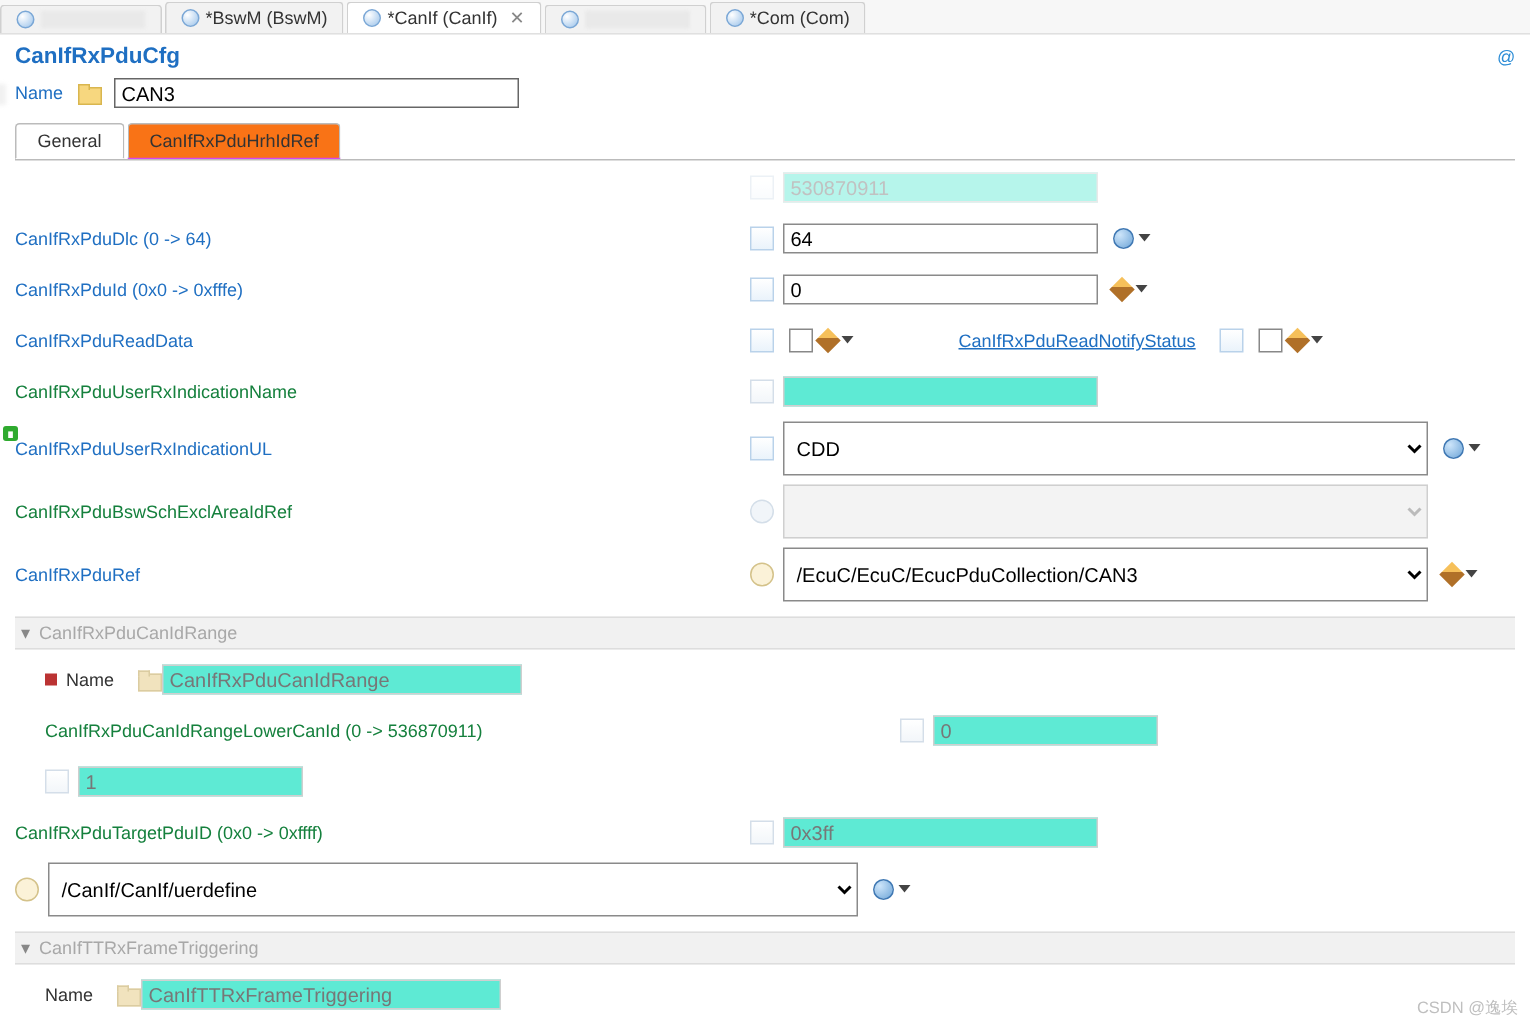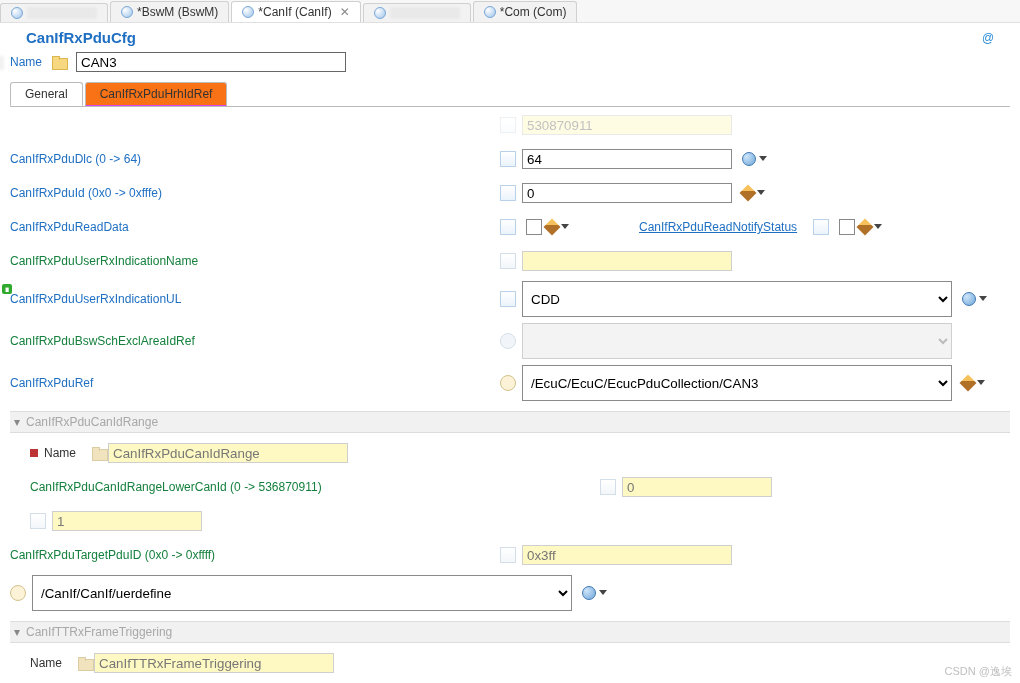--- a/index.html
+++ b/index.html
@@ -2,21 +2,21 @@
 <html><head>
 <meta charset="utf-8">
 <style>
   html,body{margin:0;padding:0;font-family:"Segoe UI",Tahoma,sans-serif;font-size:12px;color:#333;background:#fff}
   .tabs{display:flex;border-bottom:1px solid #e0e0e0;height:22px;align-items:flex-end;background:#f7f7f7}
   .tab{display:flex;align-items:center;gap:4px;padding:3px 10px;margin-right:2px;border:1px solid #d0d0d0;border-bottom:none;background:#f2f2f2;border-radius:3px 3px 0 0}
   .tab.active{background:#fff}
   .tab .x{margin-left:4px;color:#888}
   .iball{width:10px;height:10px;border-radius:50%;border:1px solid #7aa7d6;display:inline-block;background:radial-gradient(circle at 30% 30%,#fff,#9cc3ea)}
   .blur{display:inline-block;width:70px;height:12px;background:#e9e9e9;filter:blur(1px);border-radius:2px;vertical-align:middle}
-  .title-area{display:flex;align-items:center;justify-content:space-between;padding:6px 26px}
+  .title-area{display:flex;align-items:center;justify-content:space-between;padding:6px 10px}
   .title{color:#1f6fc2;font-size:15px;font-weight:600}
   .atmark{color:#2b8cd6;font-style:italic}
   .name-row{display:flex;align-items:center;gap:8px;padding:0 10px 10px}
   .name-lbl{color:#1f6fc2}
   .folder-icon{width:14px;height:12px;position:relative;display:inline-block;margin:0 2px}
   .folder-icon:before{content:"";position:absolute;left:0;top:2px;width:14px;height:10px;background:#f7d77f;border:1px solid #d9b64f}
   .folder-icon:after{content:"";position:absolute;left:0;top:0;width:6px;height:3px;background:#f7d77f;border:1px solid #d9b64f;border-bottom:none}
   .name-input{border:1px solid #666;height:18px;width:260px;padding:0 4px}
   .blurcover{position:absolute;margin-left:-226px;margin-top:2px;width:220px;height:14px;background:rgba(240,240,240,.93);filter:blur(1.5px)}
   .sub-tabs{display:flex;border-bottom:1px solid #bbb;margin:0 10px}
@@ -26,21 +26,21 @@
   .row{display:flex;align-items:center;min-height:28px;margin-top:6px}
   .lab{flex:0 0 490px}
   .lab a{color:#1f6fc2;text-decoration:none}
   .lab .dim{color:#15803d}
   .lab .req{color:#2a2a94}
   .pre-ico{width:14px;height:14px;display:inline-flex;align-items:center;justify-content:center;margin-right:6px;vertical-align:middle}
   .pre-ico.notes{background:linear-gradient(#fff,#eaf3fb);border:1px solid #b9d2ea}
   .pre-ico.ref{border:1px solid #d4c28a;background:#fbf2d8;border-radius:50%}
   .pre-ico.ref2{border:1px solid #b9d2ea;background:#e7f1fb;border-radius:50%}
   .inp{height:18px;border:1px solid #8a8a8a;padding:0 4px;width:200px}
-  .inp.ro{background:#fef9c3;border-color:#cfcfcf;color:#777}
+  .inp.ro{background:#5eead4;border-color:#cfcfcf;color:#777}
   .sel{height:36px;border:1px solid #8a8a8a;padding:4px 4px;background:#fff}
   .sel.ro{background:#f3f3f3;border-color:#cfcfcf;color:#bbb}
   .wide{width:430px}
   .smallw{width:140px}
   .cbox{width:14px;height:14px;border:1px solid #888;display:inline-block;margin:0 4px}
   .pencil{display:inline-block;width:12px;height:12px;background:linear-gradient(135deg,#f6c05a 40%,#b07028 41%);transform:rotate(45deg)}
   .arrow{display:inline-block;width:0;height:0;border-left:4px solid transparent;border-right:4px solid transparent;border-top:5px solid #444;margin:0 0 2px 3px}
   .globe{display:inline-block;width:12px;height:12px;border-radius:50%;border:1px solid #3f78b3;background:radial-gradient(circle at 30% 30%,#cde5fa,#6fa6d8)}
   .green-mark{position:absolute;width:10px;height:10px;background:#2faa2f;color:#fff;font-size:9px;border-radius:2px;text-align:center;line-height:10px;margin:-8px 0 0 -8px}
   .red-sq{width:8px;height:8px;background:#b33;display:inline-block;margin-right:6px}

